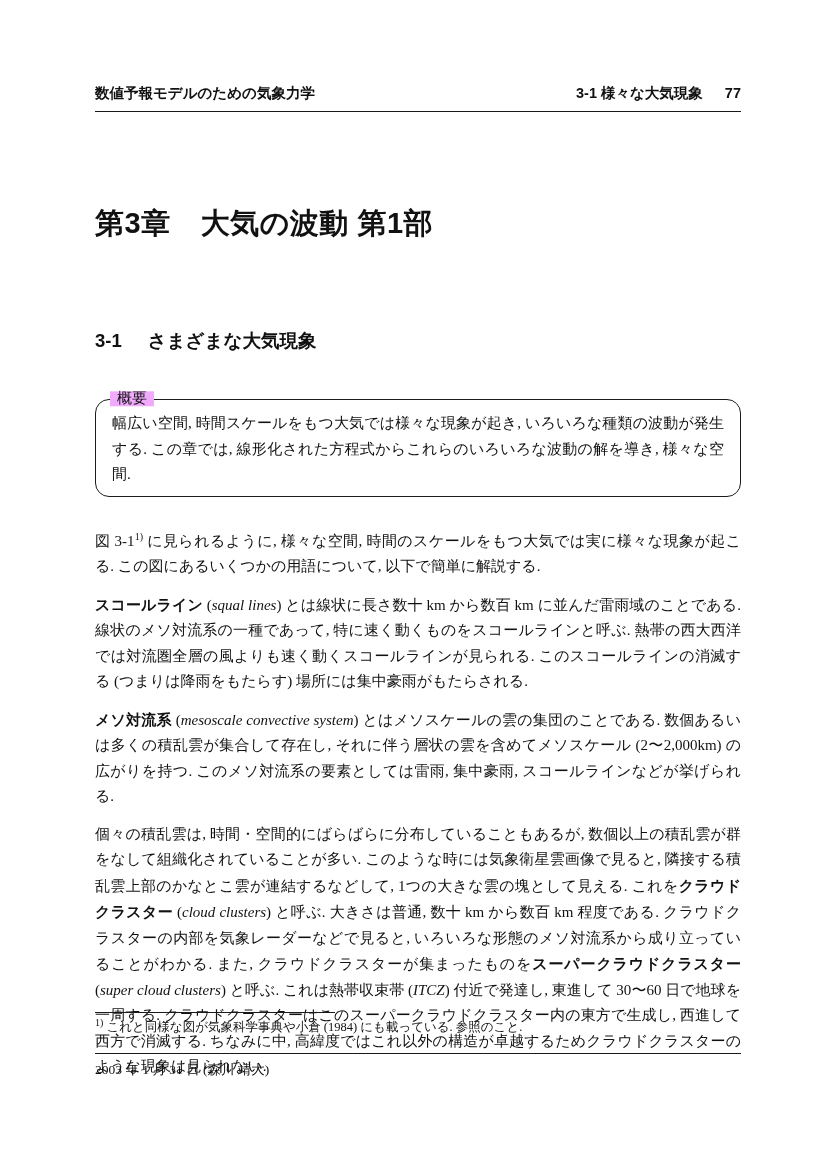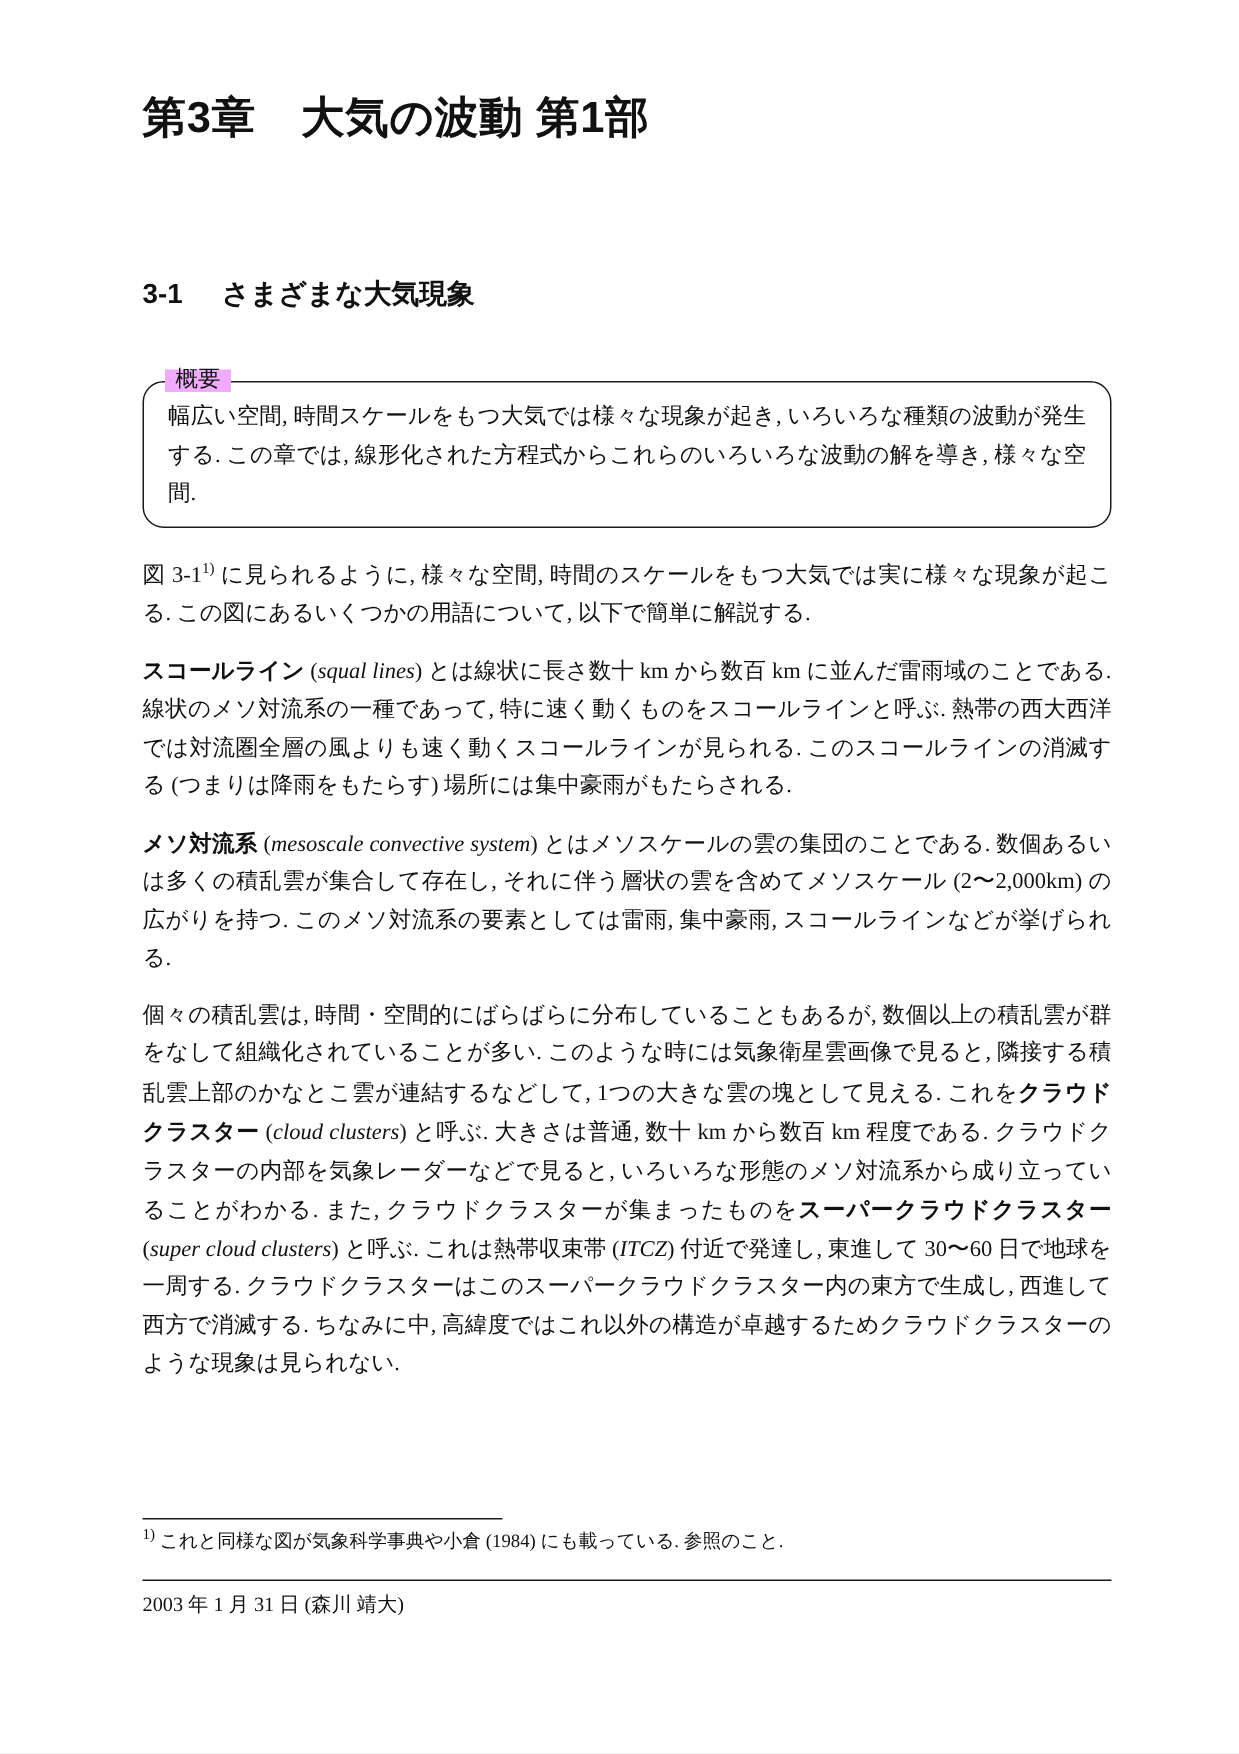--- a/index.html
+++ b/index.html
@@ -28,21 +28,21 @@
     margin-top: 84px;
     padding-bottom: 8px;
     border-bottom: 1.5px solid #1a1a1a;
     font-family: "Liberation Sans", "DejaVu Sans", sans-serif;
     font-weight: bold;
     font-size: 14.5px;
   }
   .header-right { display: flex; align-items: baseline; gap: 22px; }
   
   .chapter-title {
-    margin-top: 59px;
+    margin-top: 92px;
     font-family: "Liberation Sans", "DejaVu Sans", sans-serif;
     font-weight: bold;
     font-size: 29px;
     letter-spacing: 0.5px;
   }
   .chapter-number { margin-right: 30px; }
   
   .section-heading {
     margin-top: 84px;
     font-family: "Liberation Sans", "DejaVu Sans", sans-serif;
@@ -65,21 +65,21 @@
     position: absolute;
     top: 0;
     left: 14px;
     transform: translateY(-58%);
     background: #f0abfc;
     padding: 0 7px;
     font-size: 15px;
     line-height: 1;
   }
   
-  .body-paragraphs { margin-top: 20px; }
+  .body-paragraphs { margin-top: 32px; }
   .body-para {
     margin: 0 0 12px 0;
     font-size: 15px;
     line-height: 25.5px;
     text-align: justify;
   }
   .seg-n { }
   .seg-b { font-family: "Liberation Sans", "DejaVu Sans", sans-serif; font-weight: bold; }
   .seg-i { font-style: italic; }
   .seg-sup { vertical-align: super; font-size: 10px; line-height: 0; }
@@ -97,20 +97,27 @@
     padding-top: 7px;
     font-size: 13.5px;
   }
 </style>
 </head>
 <body>
 
 <div class="page">
   <div class="content">
 
+    <div class="header">
+      <span>数値予報モデルのための気象力学</span>
+      <span class="header-right">
+        <span>3-1 様々な大気現象</span>
+        <span>77</span>
+      </span>
+    </div>
 
     <div class="chapter-title">
       <span class="chapter-number">第3章</span><span>大気の波動 第1部</span>
     </div>
 
     <div class="section-heading">
       <span class="section-number">3-1</span><span>さまざまな大気現象</span>
     </div>
 
     <div class="overview-box">

